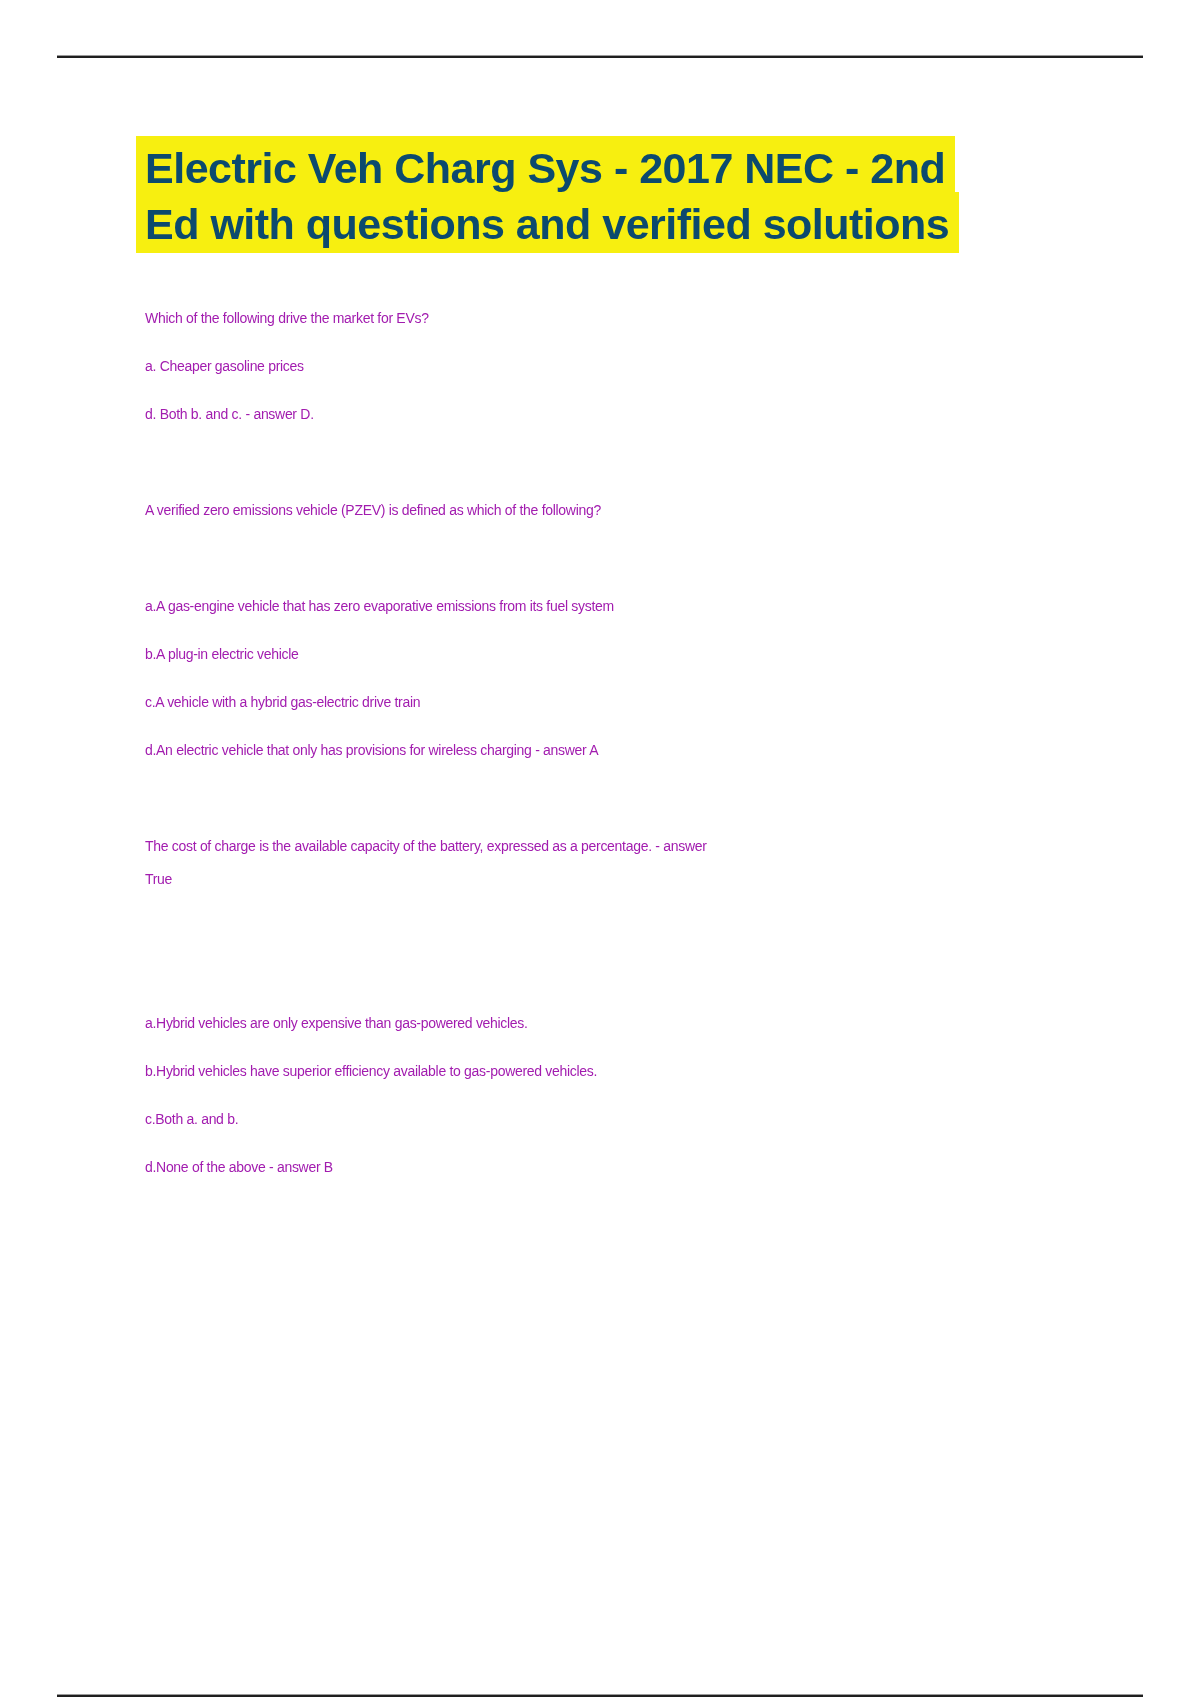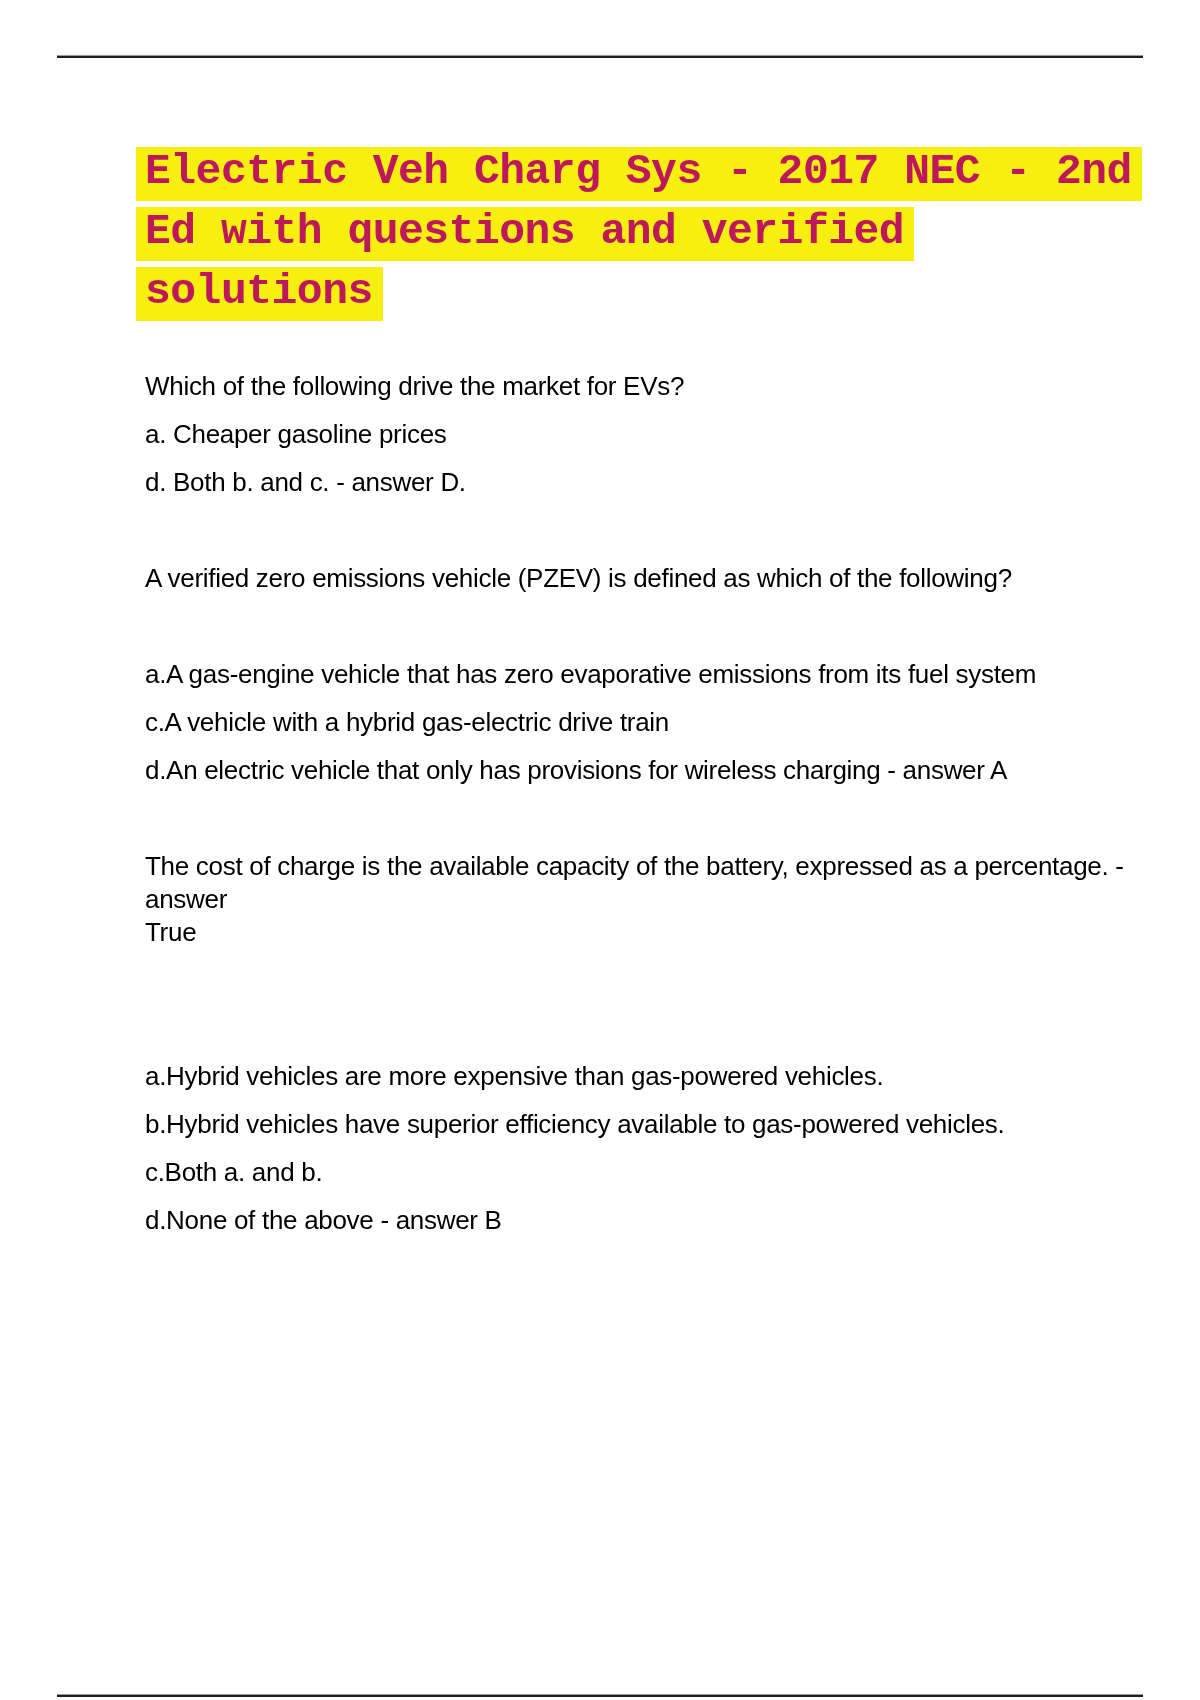--- a/index.html
+++ b/index.html
@@ -34,34 +34,33 @@
 
   .doc-title {
     margin: 0 0 50px -9px;
     font-size: 43px;
     line-height: 56px;
     font-weight: bold;
     letter-spacing: -0.5px;
   }
   .doc-title .hl {
     background: #f7ef10;
-    color: #be185d;
+    color: #0c4a6e;
     white-space: pre-line;
-    padding: 0 10px 5px 9px;
+    padding: 8px 10px 5px 9px;
     -webkit-box-decoration-break: clone;
     box-decoration-break: clone;
-    font-family: Liberation Mono, monospace;
   }
 
   p.line {
     margin: 0 0 15px 0;
-    font-size: 26px;
+    font-size: 14px;
     line-height: 33px;
     letter-spacing: -0.3px;
-    color: #000000;
+    color: #a21caf;
     white-space: pre-line;
   }
   .gap { height: 48px; }
 </style>
 </head>
 <body>
 
 <div class="rule top"></div>
 
 <div class="content">
@@ -73,33 +72,34 @@
   <p class="line">a. Cheaper gasoline prices</p>
   <p class="line">d. Both b. and c. - answer D.</p>
 
   <div class="gap"></div>
 
   <p class="line">A verified zero emissions vehicle (PZEV) is defined as which of the following?</p>
 
   <div class="gap"></div>
 
   <p class="line">a.A gas-engine vehicle that has zero evaporative emissions from its fuel system</p>
+  <p class="line">b.A plug-in electric vehicle</p>
   <p class="line">c.A vehicle with a hybrid gas-electric drive train</p>
   <p class="line">d.An electric vehicle that only has provisions for wireless charging - answer A</p>
 
   <div class="gap"></div>
 
   <p class="line">The cost of charge is the available capacity of the battery, expressed as a percentage. - answer
 True</p>
 
   <div class="gap"></div>
 
 
   <div class="gap"></div>
 
-  <p class="line">a.Hybrid vehicles are more expensive than gas-powered vehicles.</p>
+  <p class="line">a.Hybrid vehicles are only expensive than gas-powered vehicles.</p>
   <p class="line">b.Hybrid vehicles have superior efficiency available to gas-powered vehicles.</p>
   <p class="line">c.Both a. and b.</p>
   <p class="line">d.None of the above - answer B</p>
 
 </div>
 
 <div class="rule bottom"></div>
 
 </body></html>

